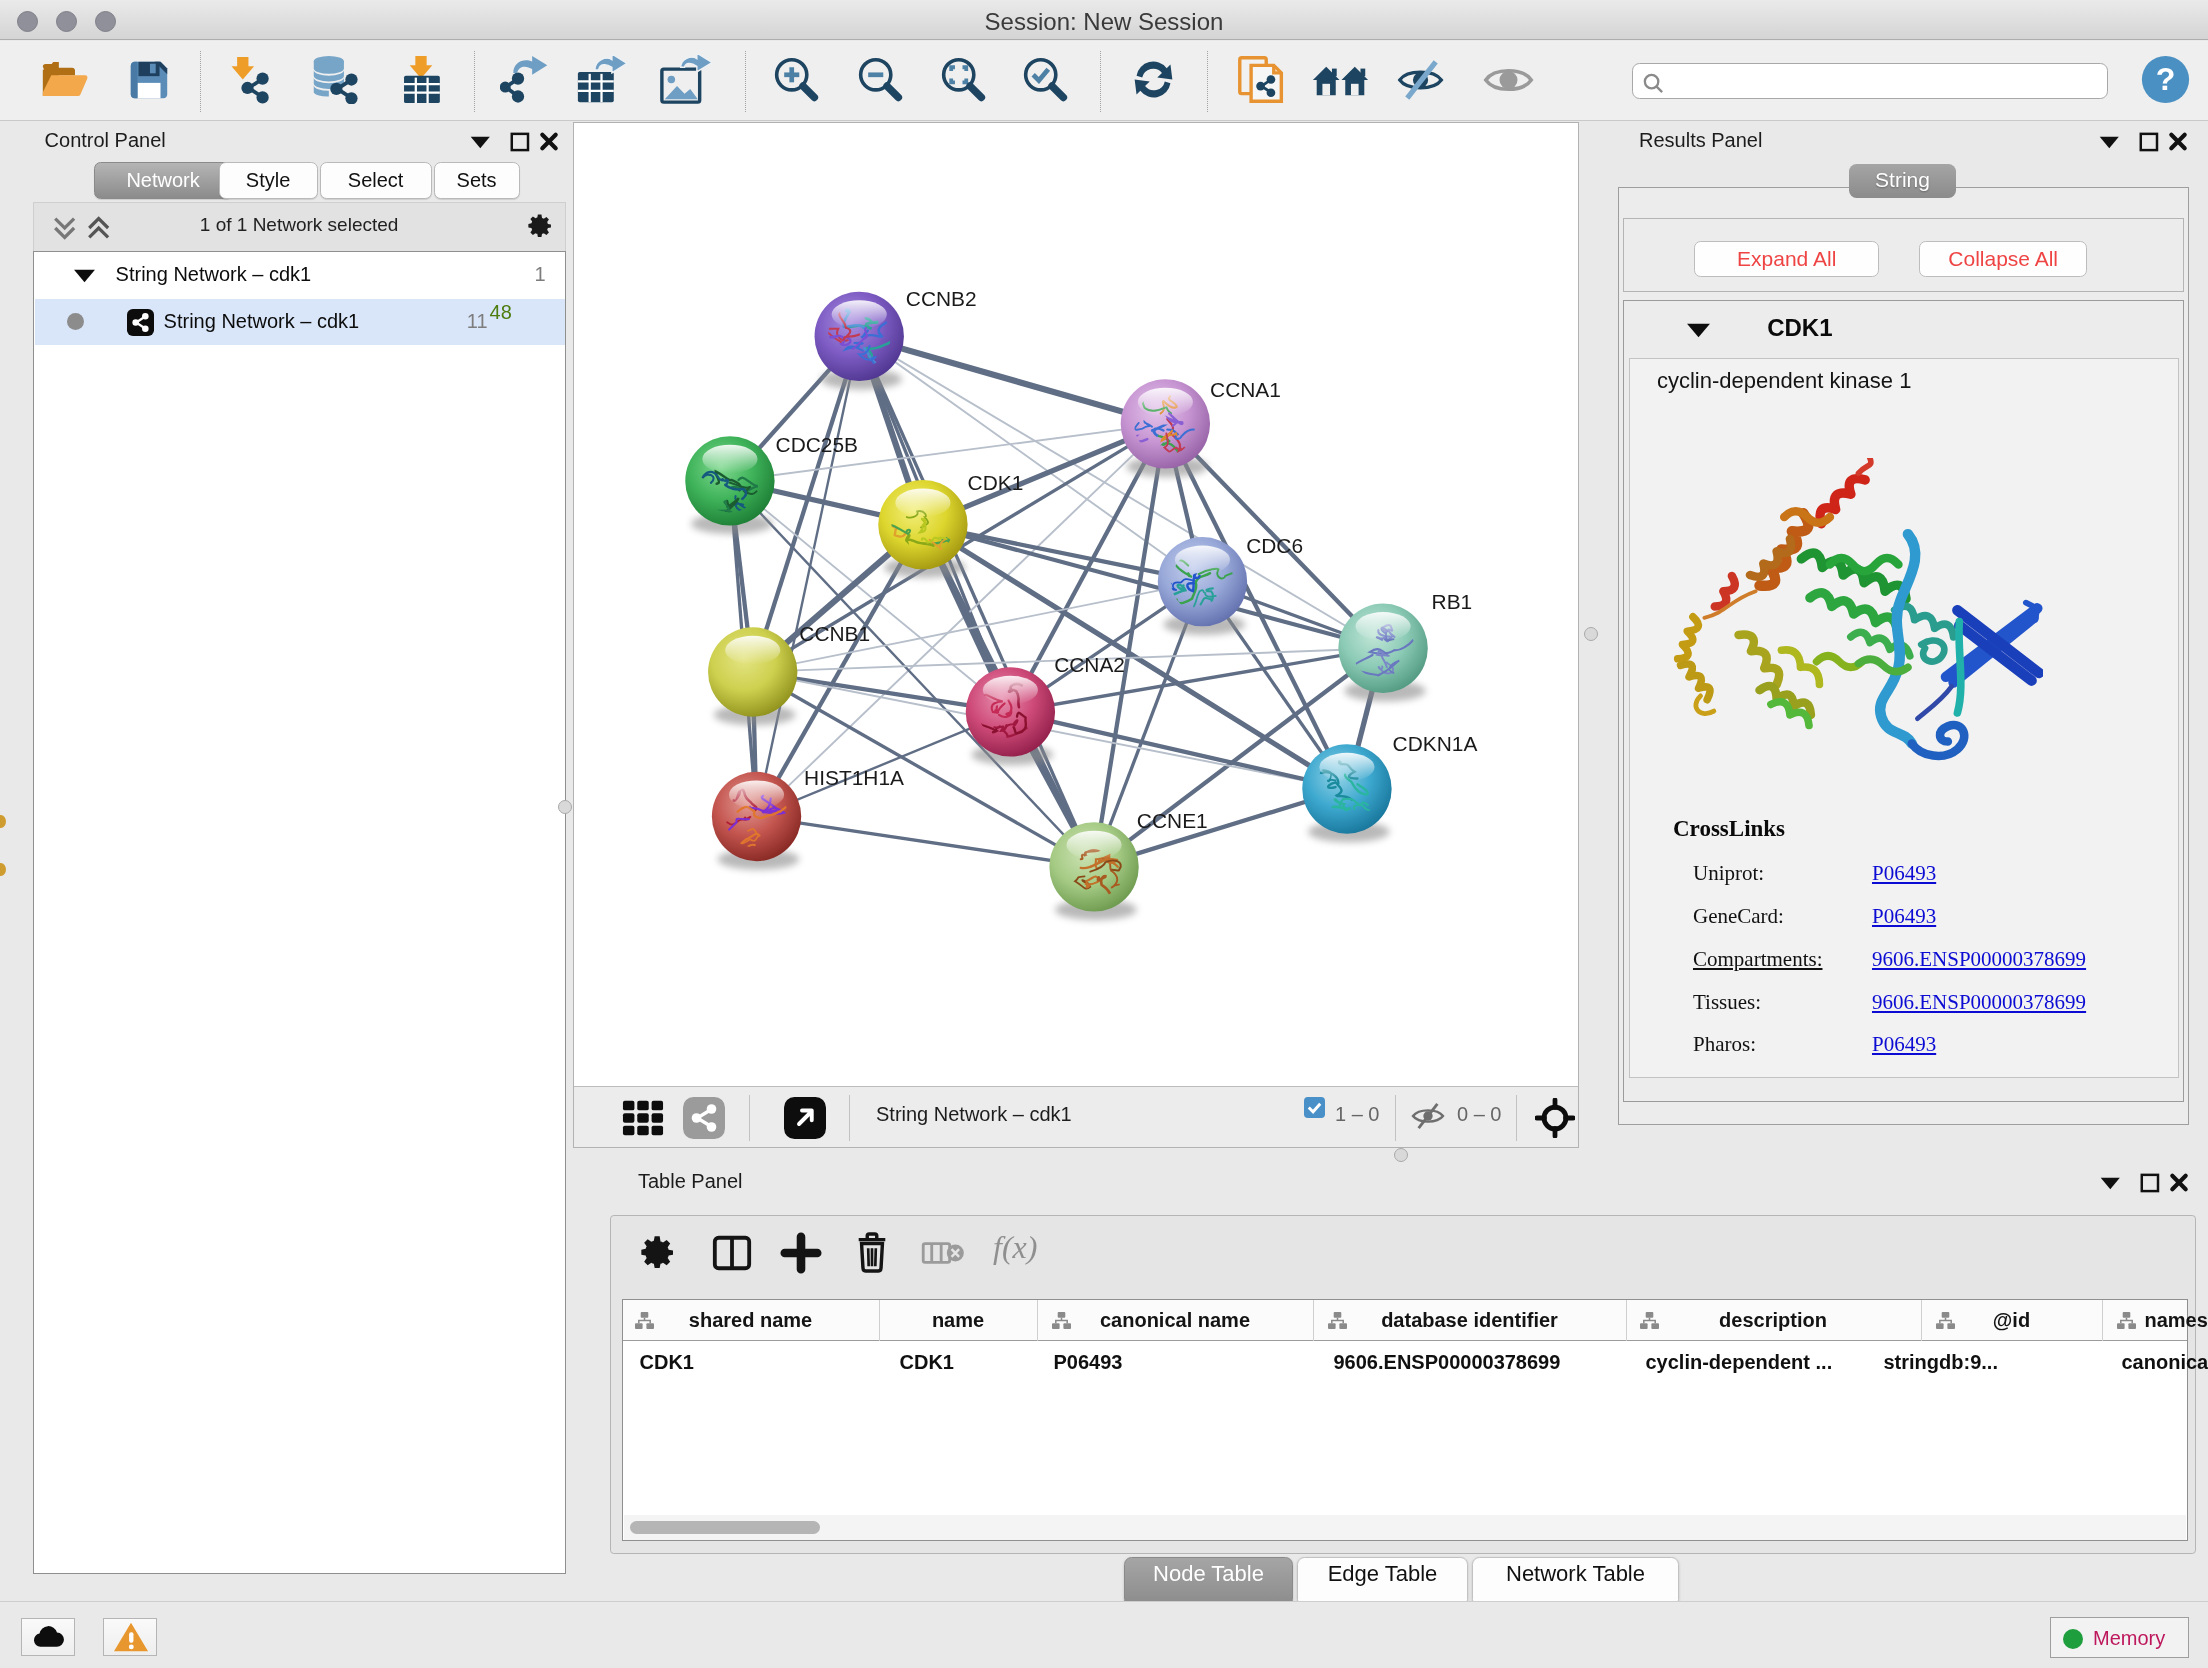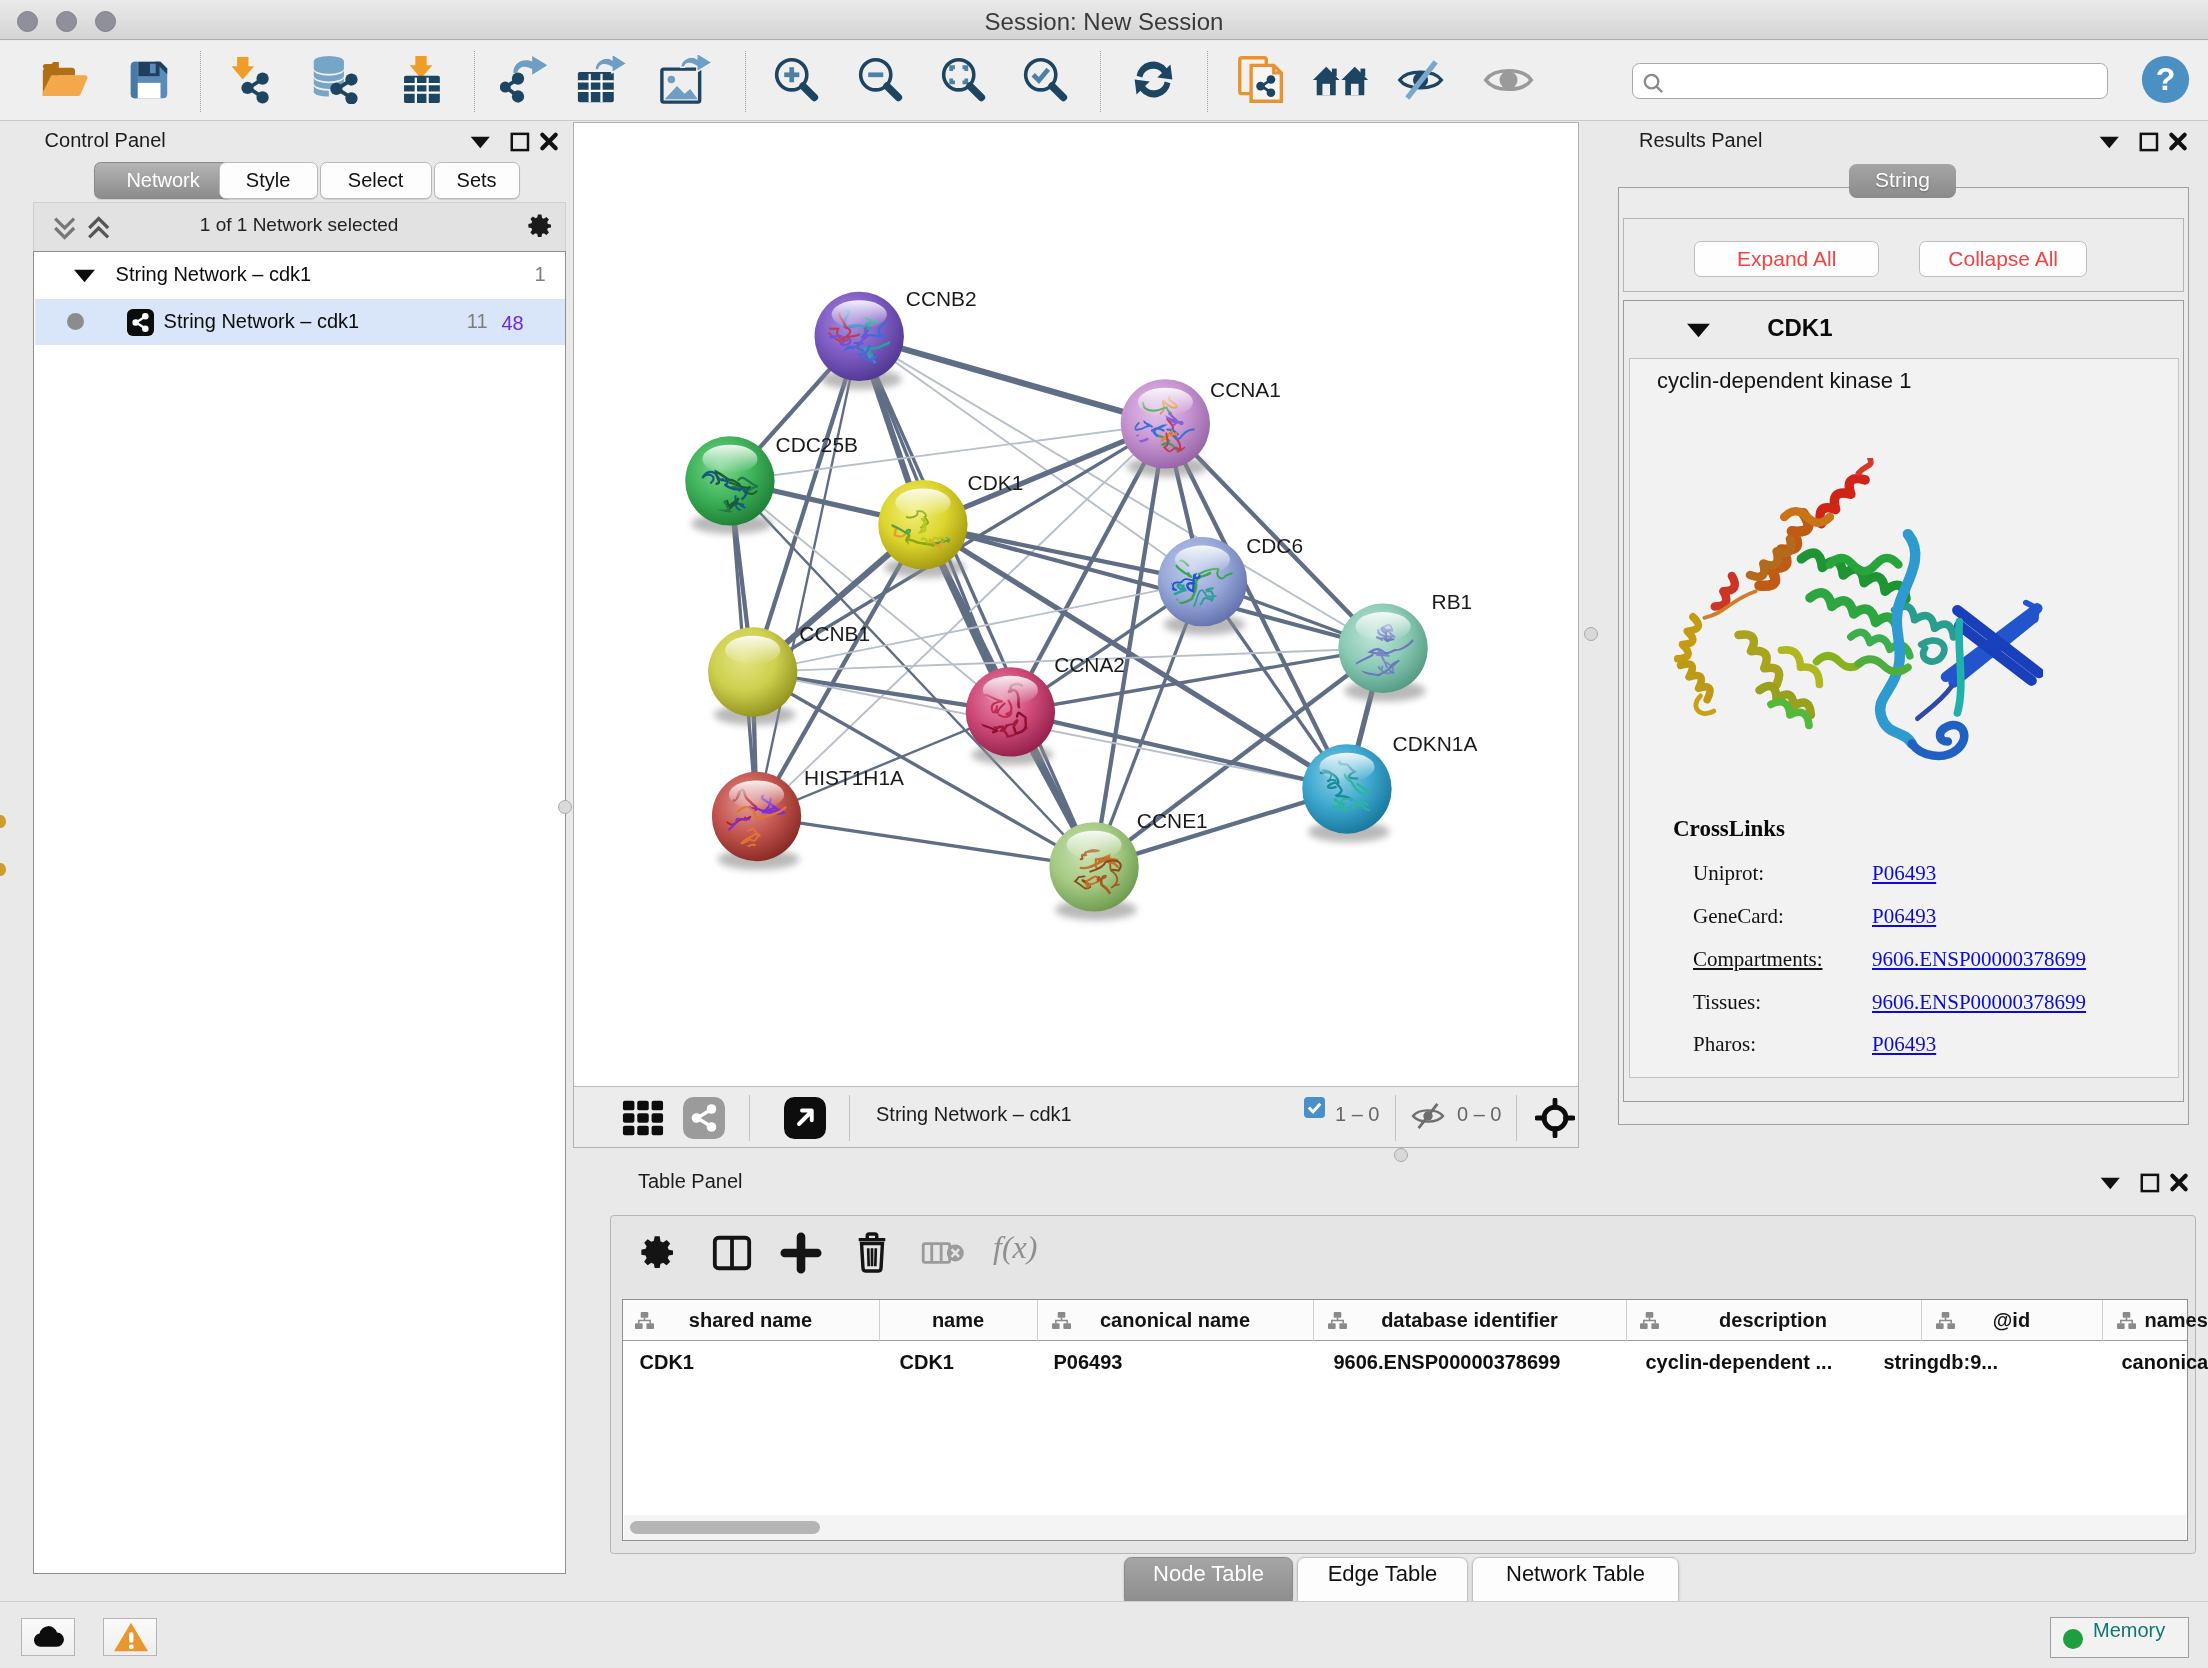--- a/index.html
+++ b/index.html
@@ -294,21 +294,21 @@
         <g stroke="#fff" stroke-width="2.4">
               <line x1="18.5" y1="8" x2="9.5" y2="14"></line>
               <line x1="9.5" y1="14" x2="18.5" y2="20"></line>
             </g>
         <circle cx="19" cy="7.5" r="3.4" fill="#fff"></circle>
             <circle cx="9" cy="14" r="3.4" fill="#fff"></circle>
             <circle cx="19" cy="20.5" r="3.4" fill="#fff"></circle>
       </svg>
       <div class="abs" style="left:129px; top:10.5px; font-size:20px; color:#0c0c0c;">String Network – cdk1</div>
       <div class="abs" style="left:405px; top:10.5px; width:48px; text-align:right; font-size:20px; color:#7d7d7d;">11</div>
-      <div class="abs" style="left:455px; top:13px; width:46px; text-align:center; font-size:20px; color:#6d28d9;">48</div>
+      <div class="abs" style="left:455px; top:2px; width:46px; text-align:left; font-size:20px; color:#4d7c0f;">48</div>
     </div>
   </div>
 </div>
 <div class="abs" style="left:-4.8px; top:815px; width:10.5px; height:13.3px; border-radius:50%; background:#cf9d2f;"></div>
 <div class="abs" style="left:-4.8px; top:863px; width:10.5px; height:13.3px; border-radius:50%; background:#cf9d2f;"></div>
 <div class="abs handle" style="left:558px; top:800px;"></div>
 <div class="abs handle" style="left:1584px; top:627px;"></div>
 <div class="abs handle" style="left:1394px; top:1148px;"></div>
 
 <div id="netcanvas" class="abs">
@@ -876,18 +876,18 @@
   </div>
   <div class="abs bbtn" style="left:103px; width:54px;">
     <svg width="40" height="34" viewBox="0 0 42 36" style="position:absolute; left:6.7px; top:1px;">
       <path d="M21 3 L39 33 L3 33 Z" fill="#e8962e"></path>
       <rect x="19" y="13" width="4.6" height="11" rx="2" fill="#fff"></rect>
       <circle cx="21.3" cy="28.5" r="2.6" fill="#fff"></circle>
     </svg>
   </div>
   <div class="abs" style="left:2050px; top:15px; width:139px; height:41px; background:#f2f2f2; border:1px solid #9e9e9e;">
     <div style="position:absolute; left:12.4px; top:10.5px; width:20px; height:20px; border-radius:50%; background:#1f9e3e;"></div>
-    <div style="position:absolute; left:42px; top:1px; font-size:20px; color:#0f766e;">Memory</div>
+    <div style="position:absolute; left:42px; top:9px; font-size:20px; color:#be185d;">Memory</div>
   </div>
 </div>
 
 </div>
 
 
 </body></html>

